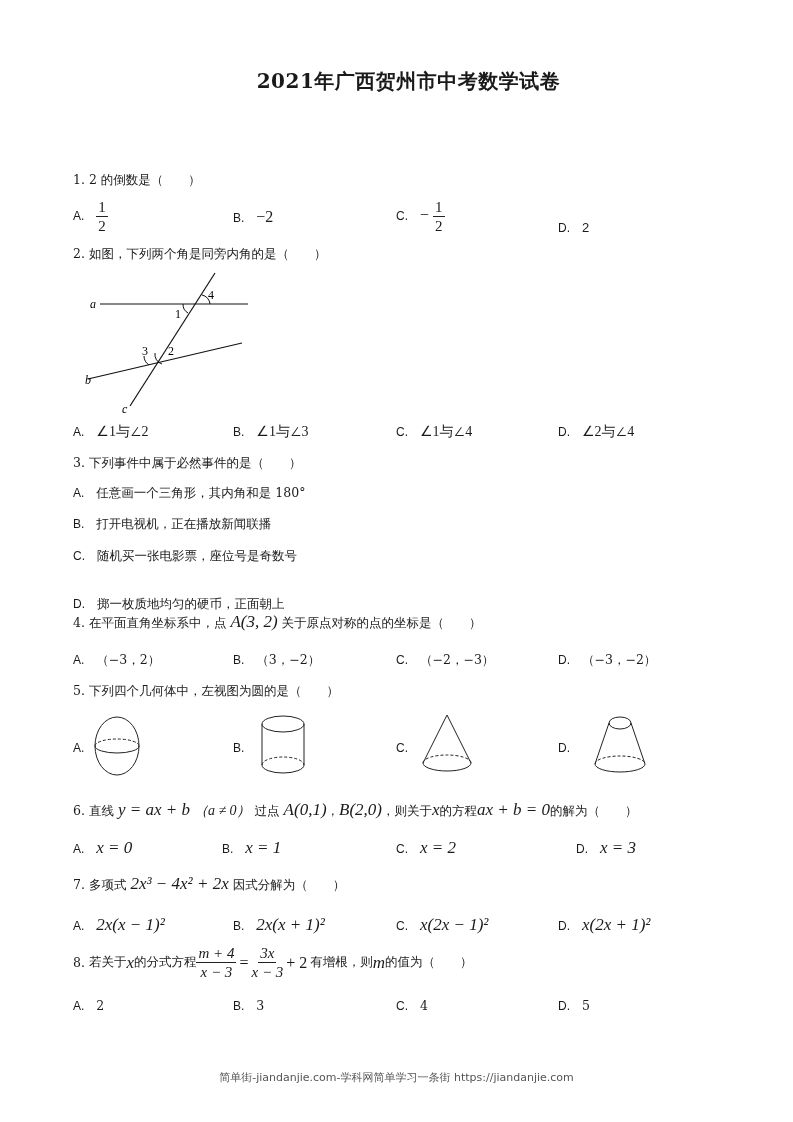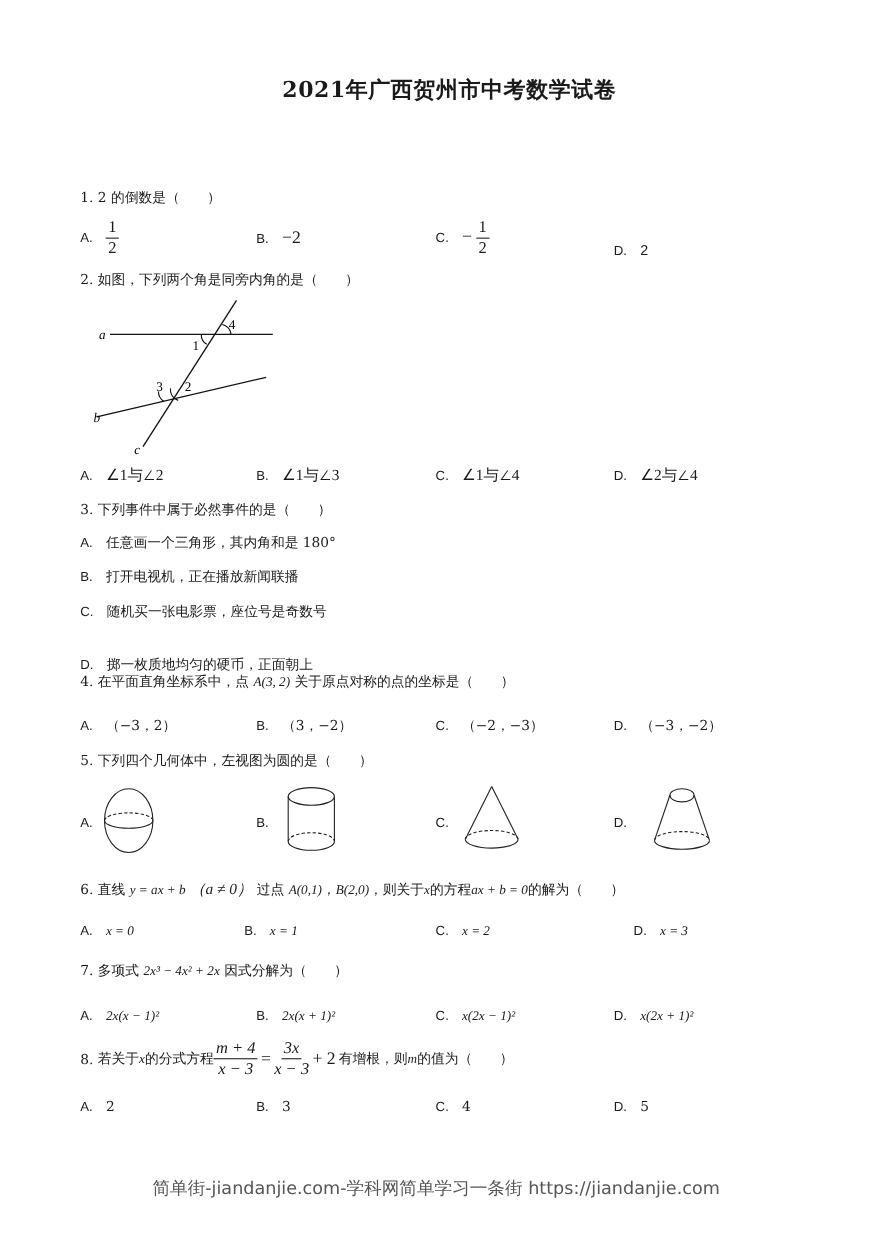--- a/index.html
+++ b/index.html
@@ -12,27 +12,27 @@
   .title {
     left: 12px; width: 793px; top: 68px; text-align: center;
     font-size: 20px; font-weight: bold; letter-spacing: 0.5px;
   }
   .section {
     left: 73px; width: 660px; font-size: 14.5px; font-weight: bold; line-height: 29px;
   }
   .q { left: 73px; font-size: 12.5px; white-space: nowrap; }
   .opt { font-size: 12.5px; white-space: nowrap; }
   .optlbl { font-family: "Liberation Sans", sans-serif; font-size: 12px; margin-right: 8px; }
-  .math { font-family: "Liberation Serif", serif; font-style: italic; font-size: 12px; }
+  .math { font-family: "Liberation Serif", serif; font-style: italic; font-size: 17px; }
   .mathn { font-family: "Liberation Serif", serif; font-size: 16px; }
   .frac { display: inline-flex; flex-direction: column; align-items: center; vertical-align: middle; font-family: "Liberation Serif", serif; font-size: 15px; line-height: 18px; }
   .frac .num { border-bottom: 1px solid #222; padding: 0 2px; }
   .footer {
     left: 0; width: 793px; top: 1070px; text-align: center;
-    font-family: "DejaVu Sans", sans-serif; font-size: 16px; color: #555;
+    font-family: "DejaVu Sans", sans-serif; font-size: 11px; color: #555;
   }
   svg { position: absolute; overflow: visible; }
   svg text { font-family: "Liberation Serif", serif; font-size: 12px; }
 </style>
 </head>
 <body>
 
 <div class="abs title">2021年广西贺州市中考数学试卷</div>
 
 <div class="abs section" style="top:103px;">

